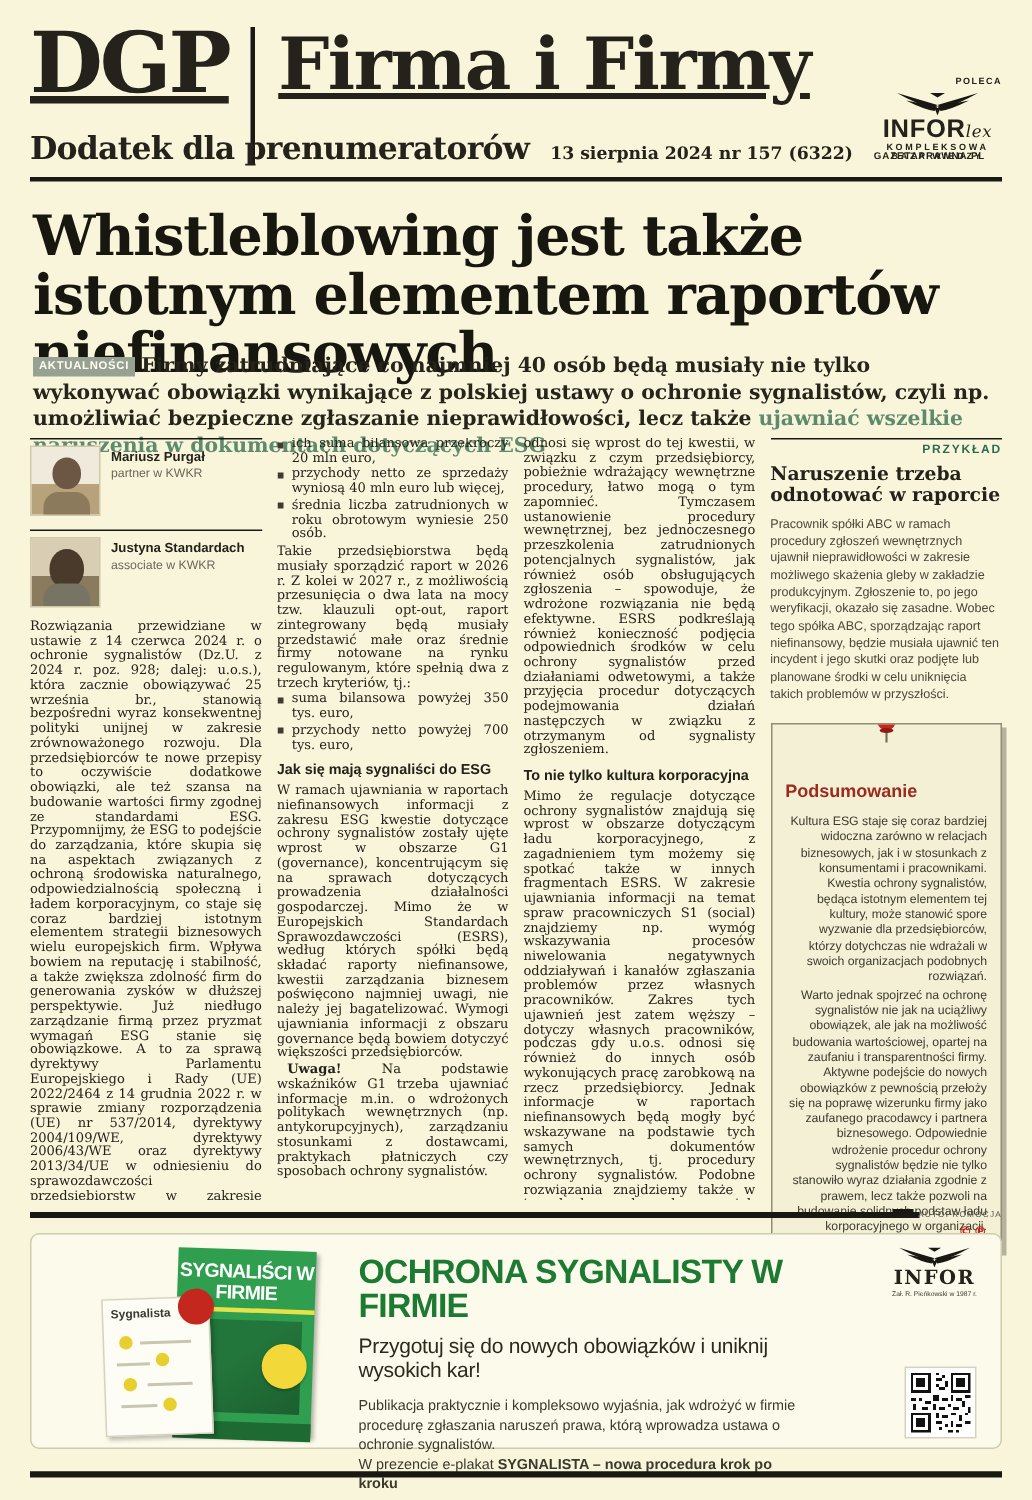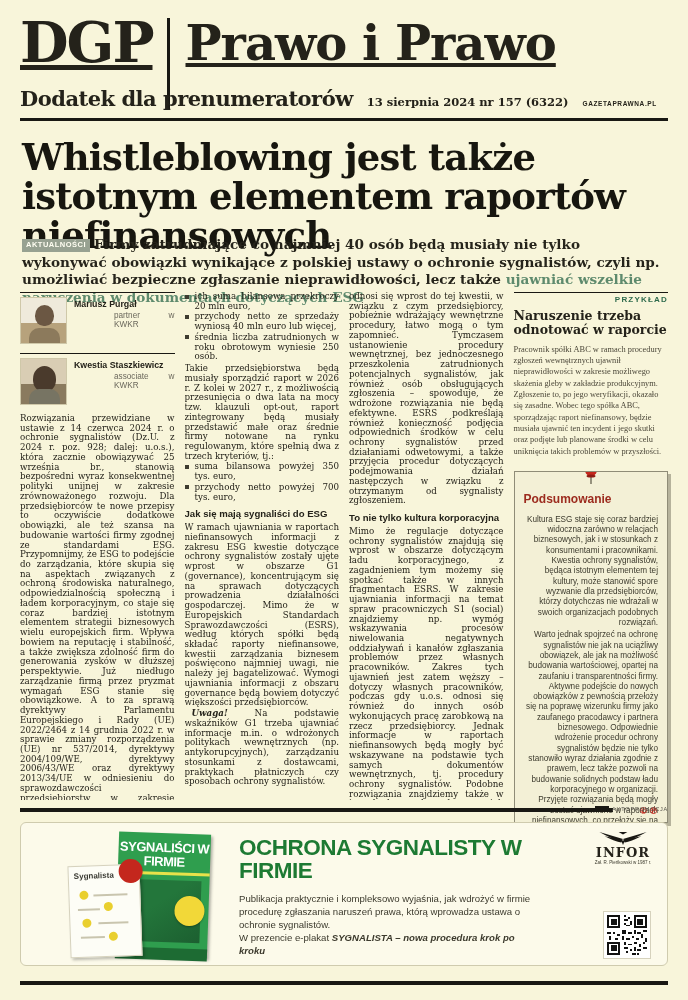--- a/index.html
+++ b/index.html
@@ -40,35 +40,35 @@
   .author { border-top:1.5px solid #191813; padding-top:4px; display:flex; gap:7px; margin-bottom:9px; }
   .avatar { width:47px; height:47px; flex:0 0 47px; position:relative; overflow:hidden; border:1px solid #cfc8a9; }
   .avatar.man { background:linear-gradient(#efeadb 55%, #b7a27c 55%); }
   .avatar.woman { background:linear-gradient(#d9cdb4 55%, #8a7a5e 55%); }
   .avatar::before { content:""; position:absolute; left:14px; top:7px; width:19px; height:21px; border-radius:50% 50% 46% 46%; background:#6b5743; }
   .avatar.woman::before { background:#4a3a2c; width:23px; left:12px; height:26px;}
   .avatar::after { content:""; position:absolute; left:8px; top:30px; width:31px; height:20px; border-radius:10px 10px 0 0; background:#8c7a5c; }
   .avatar.woman::after { background:#777463; }
   .author-meta { padding-top:2px; }
   .author-name { font-family:"Liberation Sans",sans-serif; font-weight:bold; font-size:8.8px; line-height:1.2; }
-  .author-role { font-family:"Liberation Sans",sans-serif; font-size:8.2px; color:#6b685c; margin-top:1px;margin-left:40px;}
+  .author-role { font-family:"Liberation Sans",sans-serif; font-size:8.2px; color:#6b685c; margin-top:1px;}
   .col p { margin-bottom:1px; }
   .col p + p { text-indent:7px; }
   .subhead { font-family:"Liberation Sans",sans-serif; font-weight:bold; font-size:9.6px; margin:7px 0 3px; text-align:left; }
   ul.sq { list-style:none; margin:0 0 2px; }
   ul.sq li { position:relative; padding-left:10px; margin-bottom:1px; }
   ul.sq li::before { content:""; position:absolute; left:0; top:2.5px; width:4px; height:4px; background:#3e3c30; }
-  .bold { font-weight:bold;font-style:italic; }
+  .bold { font-weight:bold; }
   
   .ex-rule { border-top:1.5px solid #191813; margin-bottom:3px; }
   .ex-label { font-family:"Liberation Sans",sans-serif; font-weight:bold; font-size:8px; letter-spacing:1.2px; color:#2f6b4d; margin-bottom:4px; text-align:right;}
   .ex-title { font-family:"DejaVu Serif",serif; font-weight:bold; font-size:12.5px; line-height:1.15; margin-bottom:6px; text-align:left;}
-  .ex-body { font-family:Liberation Serif, serif; font-size:8.4px; line-height:1.35; color:#4c483a; text-align:left; margin-bottom:14px;}
+  .ex-body { font-family:Liberation Sans, sans-serif; font-size:8.4px; line-height:1.35; color:#4c483a; text-align:left; margin-bottom:14px;}
   .summary-box { position:relative; background:#f3f0d6; border:1px solid #8f8c77;
-    box-shadow:3px 3px 0 rgba(60,58,40,0.35); padding:21px 9px 16px; height:352px; overflow:hidden;}
+    box-shadow:3px 3px 0 rgba(60,58,40,0.35); padding:38px 9px 16px; height:352px; overflow:hidden;}
   .pin { position:absolute; left:50%; top:-9px; transform:translateX(-50%); }
   .sum-title { font-family:"Liberation Sans",sans-serif; font-weight:bold; font-size:12px; color:#9c2b1e; margin-bottom:8px; }
   .sum-body { font-family:"Liberation Sans",sans-serif; font-size:8.2px; line-height:1.26; color:#3c3a2d; text-align:right;}
   .sum-body p + p { margin-top:2px; }
   .end-icons { position:absolute; right:8px; bottom:6px; font-family:"DejaVu Sans",sans-serif; font-size:9px; color:#c4271d; font-weight:bold; letter-spacing:1px;}
   
   .promo-label { position:absolute; right:20px; top:806px; font-family:"Liberation Sans",sans-serif;
     font-size:5.5px; letter-spacing:0.8px; color:#55524a; }
   .promo-label::before { content:""; display:inline-block; width:14px; height:4px; background:#191813; margin-right:3px; vertical-align:1px;}
   .bar { position:absolute; left:20px; top:808px; right:75px; height:4px; background:#191813; }
@@ -103,26 +103,39 @@
 </style>
 </head>
 <body>
 
 <div class="page">
 
   <div class="masthead">
     <div class="mast-row">
       <div class="dgp">DGP</div>
       <div class="mast-sep"></div>
-      <div class="brand">Prawo i Prawo</div>
+      <div class="brand">Firma i Firmy</div>
     </div>
     <div class="mast-sub">
       <span class="subtitle">Dodatek dla prenumeratorów</span>
       <span class="dateline">13 sierpnia 2024 nr 157 (6322)</span>
       <span class="siteline">GAZETAPRAWNA.PL</span>
+    </div>
+    <div class="inforlex">
+      <div class="poleca">POLECA</div>
+      <svg width="58" height="16" viewBox="0 0 58 16" style="display:block;margin:0 auto;">
+        <path d="M29 9 L2 1 Q16 9 26 11 Z" fill="#191813"></path>
+        <path d="M29 9 L56 1 Q42 9 32 11 Z" fill="#191813"></path>
+        <path d="M29 4 L24 1 H34 Z" fill="#191813"></path>
+        <path d="M29 10 L8 6 Q20 12 27 13 Z" fill="#191813"></path>
+        <path d="M29 10 L50 6 Q38 12 31 13 Z" fill="#191813"></path>
+        <path d="M27 11 L31 11 L29 16 Z" fill="#191813"></path>
+      </svg>
+      <div class="inforword"><span>INFOR</span><i>lex</i></div>
+      <div class="inforbase">KOMPLEKSOWA BAZA WIEDZY</div>
     </div>
   </div>
   <div class="mast-rule"></div>
 
   <h1 class="headline">Whistleblowing jest także istotnym elementem raportów niefinansowych</h1>
 
   <p class="lede"><span class="tag">AKTUALNOŚCI</span><span>Firmy zatrudniające co najmniej 40 osób będą musiały nie tylko wykonywać obowiązki wynikające z polskiej ustawy o ochronie sygnalistów, czyli np. umożliwiać bezpieczne zgłaszanie nieprawidłowości, lecz także </span><span class="green">ujawniać wszelkie naruszenia w dokumentach dotyczących ESG</span></p>
 
   <div class="cols">
 
@@ -130,21 +143,21 @@
       <div class="author">
         <div class="avatar man"></div>
         <div class="author-meta">
           <div class="author-name">Mariusz Purgał</div>
           <div class="author-role">partner w KWKR</div>
         </div>
       </div>
       <div class="author">
         <div class="avatar woman"></div>
         <div class="author-meta">
-          <div class="author-name">Kwestia Staszkiewicz</div>
+          <div class="author-name">Justyna Standardach</div>
           <div class="author-role">associate w KWKR</div>
         </div>
       </div>
       <p>Rozwiązania przewidziane w ustawie z 14 czerwca 2024 r. o ochronie sygnalistów (Dz.U. z 2024 r. poz. 928; dalej: u.o.s.), która zacznie obowiązywać 25 września br., stanowią bezpośredni wyraz konsekwentnej polityki unijnej w zakresie zrównoważonego rozwoju. Dla przedsiębiorców te nowe przepisy to oczywiście dodatkowe obowiązki, ale też szansa na budowanie wartości firmy zgodnej ze standardami ESG. Przypomnijmy, że ESG to podejście do zarządzania, które skupia się na aspektach związanych z ochroną środowiska naturalnego, odpowiedzialnością społeczną i ładem korporacyjnym, co staje się coraz bardziej istotnym elementem strategii biznesowych wielu europejskich firm. Wpływa bowiem na reputację i stabilność, a także zwiększa zdolność firm do generowania zysków w dłuższej perspektywie. Już niedługo zarządzanie firmą przez pryzmat wymagań ESG stanie się obowiązkowe. A to za sprawą dyrektywy Parlamentu Europejskiego i Rady (UE) 2022/2464 z 14 grudnia 2022 r. w sprawie zmiany rozporządzenia (UE) nr 537/2014, dyrektywy 2004/109/WE, dyrektywy 2006/43/WE oraz dyrektywy 2013/34/UE w odniesieniu do sprawozdawczości przedsiębiorstw w zakresie zrównoważonego rozwoju (Dz.Urz. UE z 2022 r. L 322, s. 15; dalej: dyrektywa CSRD, ang. Corporate Sustainability Reporting Directive).</p>
 
     </div>
 
     <div class="col">
       <ul class="sq">
         <li>ich suma bilansowa przekroczy 20 mln euro,</li>
@@ -213,20 +226,21 @@
         <div class="dot" style="left:38px;top:66px;"></div>
         <div class="pline" style="left:24px;top:28px;width:34px;"></div>
         <div class="pline" style="left:8px;top:42px;width:22px;"></div>
         <div class="pline" style="left:28px;top:56px;width:30px;"></div>
         <div class="pline" style="left:10px;top:70px;width:24px;"></div>
       </div>
     </div>
 
     <div class="ad-text">
       <div class="ad-h1">OCHRONA SYGNALISTY W FIRMIE</div>
+      <div class="ad-h2">Przygotuj się do nowych obowiązków i uniknij wysokich kar!</div>
       <div class="ad-body">
         <span>Publikacja praktycznie i kompleksowo wyjaśnia, jak wdrożyć w firmie procedurę zgłaszania naruszeń prawa, którą wprowadza ustawa o ochronie sygnalistów.</span><br>
         <span>W prezencie e-plakat </span><span class="bold">SYGNALISTA – nowa procedura krok po kroku</span>
       </div>
 
     </div>
 
     <div class="ad-infor">
       <svg width="52" height="14" viewBox="0 0 58 16" style="display:block;margin:0 auto;">
         <path d="M29 9 L2 1 Q16 9 26 11 Z" fill="#191813"></path>

